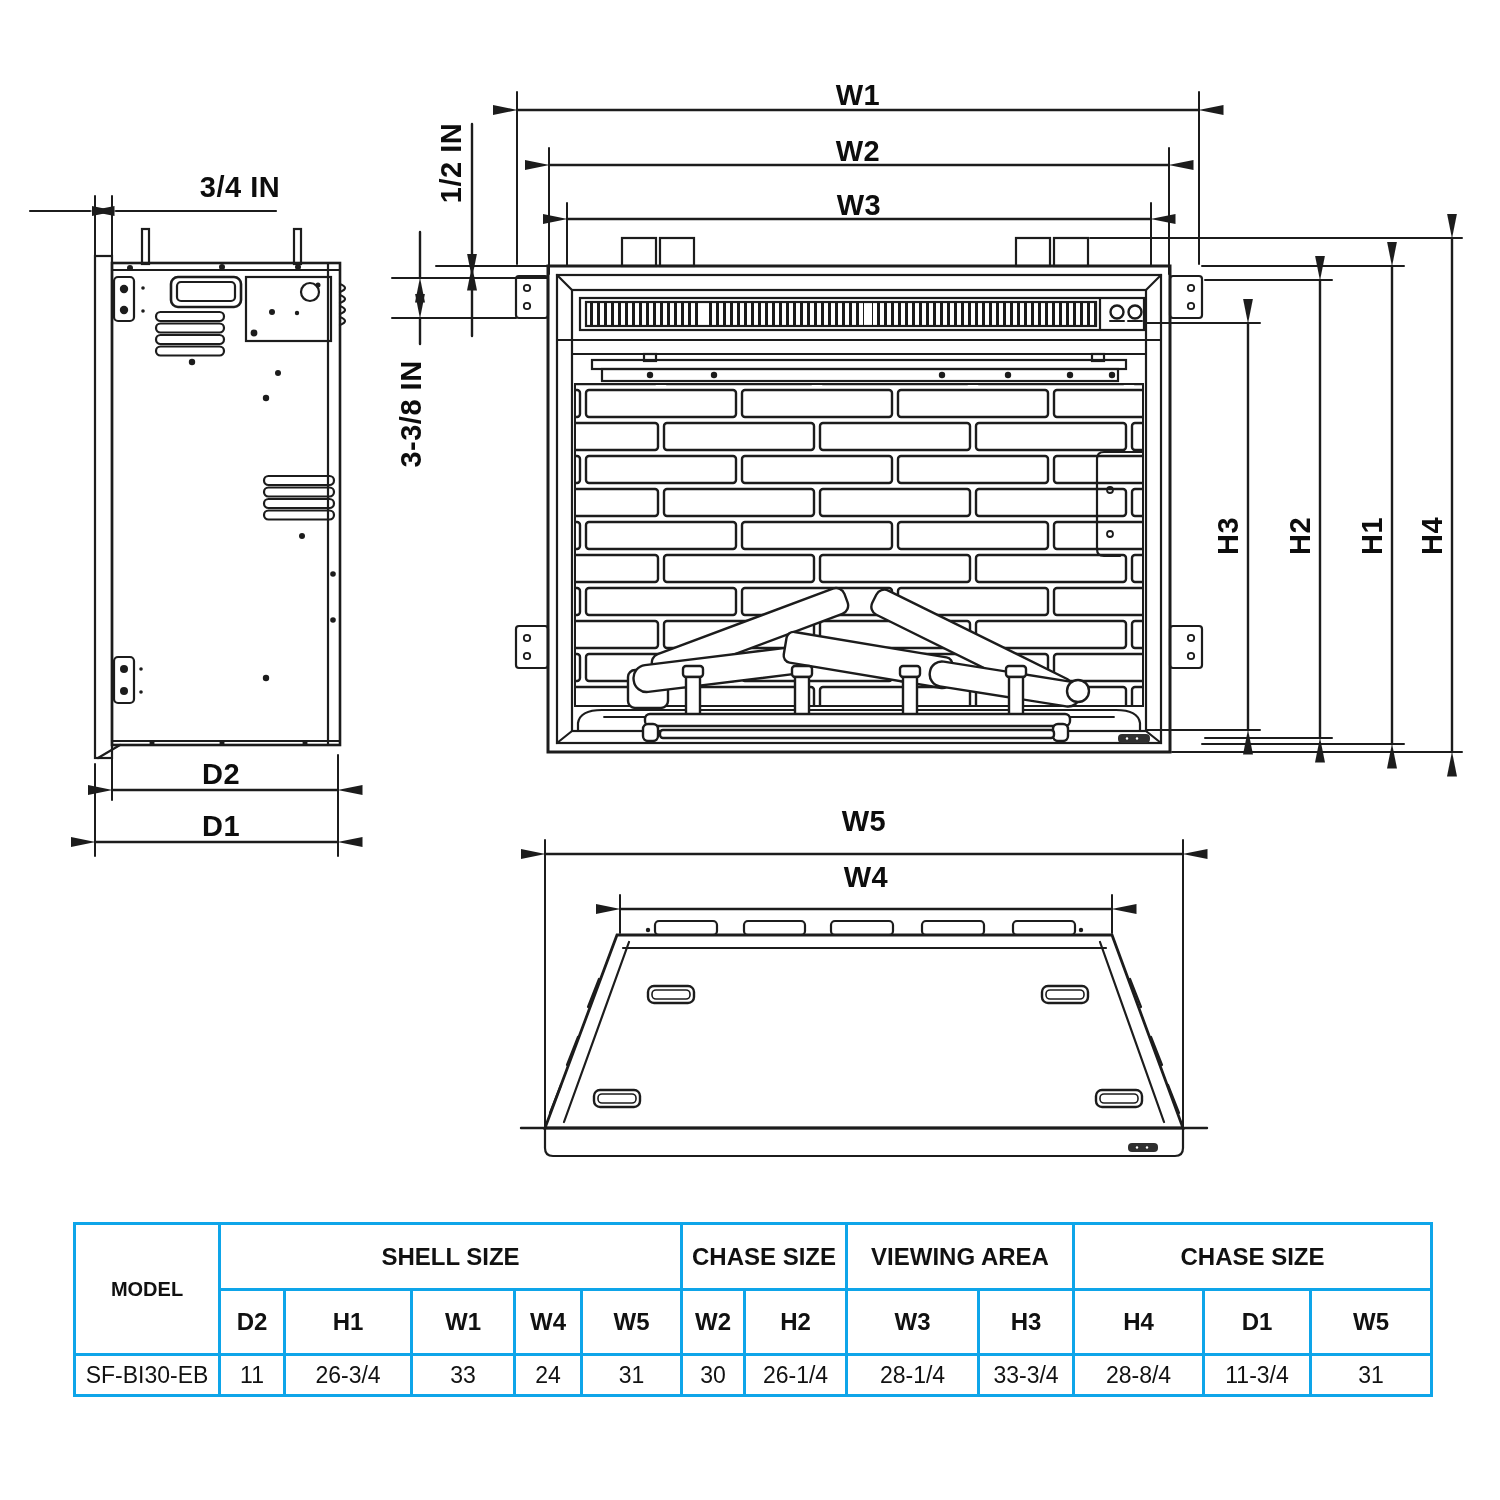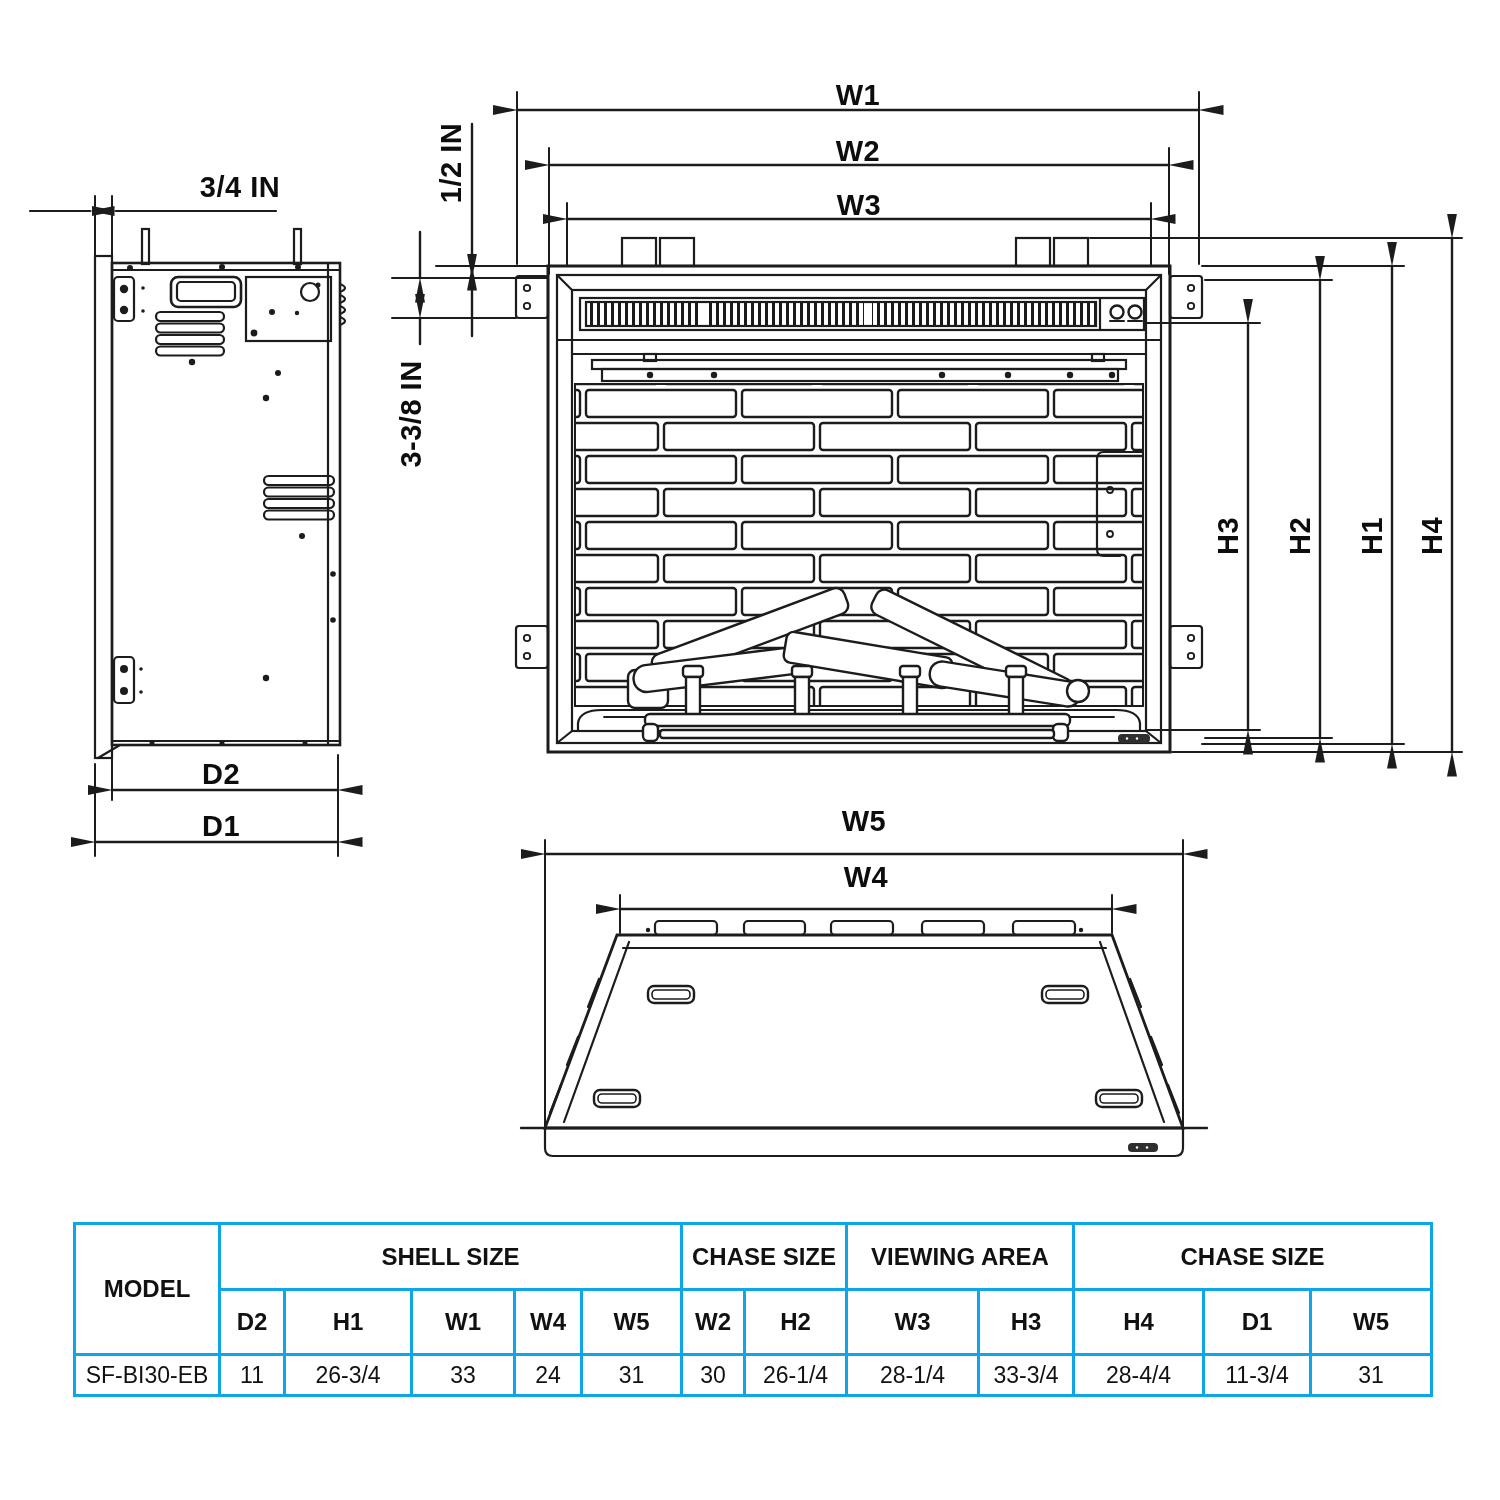--- a/index.html
+++ b/index.html
@@ -10,21 +10,21 @@
           transform:translate(-50%,-50%);white-space:nowrap;letter-spacing:.5px;}
   .dlabel.vert{transform:translate(-50%,-50%) rotate(-90deg);}
   
   .spec{position:absolute;left:73px;top:1222px;width:1357px;border-collapse:collapse;
         table-layout:fixed;color:#111;}
   .spec th,.spec td{border:3px solid #0ea5e9;text-align:center;vertical-align:middle;
         padding:0;overflow:hidden;}
   .spec .grp{height:66px;font-size:24px;font-weight:bold;}
   .spec .sub th{height:62px;font-size:24px;font-weight:bold;}
   .spec .dat td{height:38px;font-size:23px;font-weight:normal;margin-top:44px;}
-  .spec .modelcell{font-size:24px;font-weight:bold;}
+  .spec .modelcell{font-size:20px;font-weight:bold;}
 </style>
 </head>
 <body>
 
 <div class="stage">
 
   <svg class="art" width="1500" height="1160" viewBox="0 0 1500 1160">
     <defs>
       <marker id="arr" viewBox="0 0 26 12" refX="1.5" refY="6" markerWidth="26" markerHeight="12" markerUnits="userSpaceOnUse" orient="auto-start-reverse">
         <path d="M1,6 L26,1 L26,11 Z" fill="#1c1c1c"></path>
@@ -350,20 +350,20 @@
         <td>SF-BI30-EB</td>
         <td>11</td>
         <td>26-3/4</td>
         <td>33</td>
         <td>24</td>
         <td>31</td>
         <td>30</td>
         <td>26-1/4</td>
         <td>28-1/4</td>
         <td>33-3/4</td>
-        <td>28-4/4</td>
+        <td>28-8/4</td>
         <td>11-3/4</td>
         <td>31</td>
       </tr>
     </tbody>
   </table>
 
 </div>
 
 </body></html>

